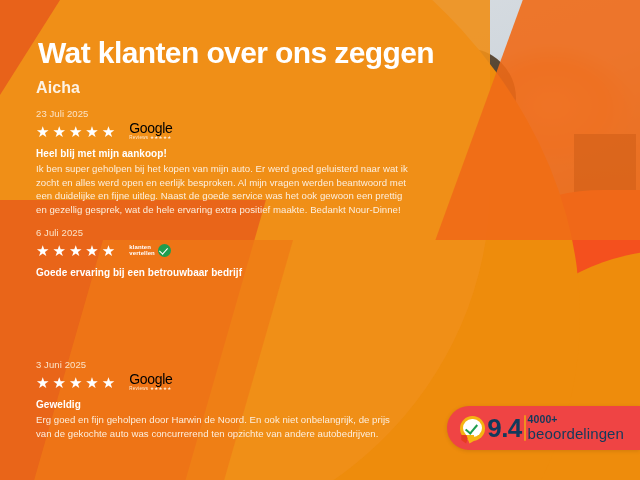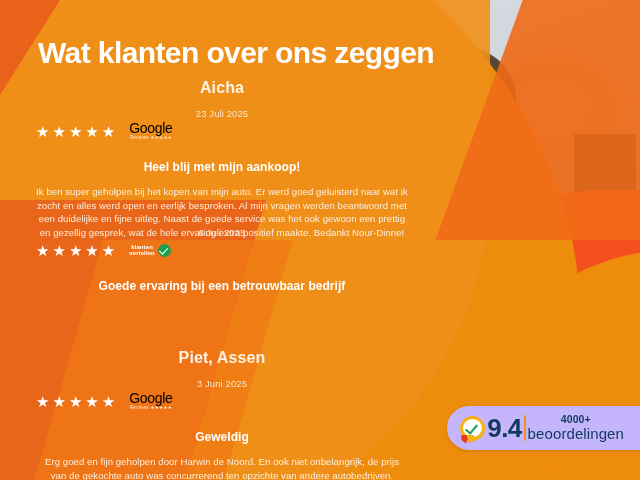--- a/index.html
+++ b/index.html
@@ -7,21 +7,20 @@
   body {
     font-family:"Liberation Sans", sans-serif;
     background:#ee8c0c;
     overflow:hidden;
   }
   .stage {
     position:relative;
     width:640px; height:480px;
     overflow:hidden;
     background:#ee8c0c;
-    text-align:center;
   }
 
   
   .bg-layer { position:absolute; inset:0; overflow:hidden; }
 
   .photo {
     position:absolute;
     right:0; top:0;
     width:340px; height:480px;
     background:
@@ -216,37 +215,37 @@
   }
   .kv-check::after {
     content:""; position:absolute;
     left:3.4px; top:2.6px;
     width:4px; height:7px;
     border:solid #ffffff; border-width:0 1.6px 1.6px 0;
     transform:rotate(42deg);
   }
 
   .rv-title {
-    margin-top:20px;
-    font-size:12px; font-weight:700; color:#ffffff;
+    margin-top:8px;
+    font-size:10px; font-weight:700; color:#ffffff;
     letter-spacing:.05px;
   }
   .rv-body {
-    margin-top:11px;
+    margin-top:3px;
     font-size:9.6px; line-height:1.42; color:#fceedd;
     letter-spacing:.05px;
   }
 
   
   .badge {
     position:absolute;
     right:0; bottom:30px;
     height:44px;
     padding:0 16px 0 13px;
-    background:#c4b5fd;
+    background:#ef4444;
     border-radius:22px 0 0 22px;
     display:flex; align-items:center; gap:2px;
     box-shadow:0 1px 4px rgba(0,0,0,.12);
   }
   .kv-seal {
     width:25px; height:25px; position:relative; flex:0 0 auto;
   }
   .kv-seal .ring {
     position:absolute; inset:0;
     border-radius:50%;
@@ -352,21 +351,20 @@
             <b>klanten</b>
             <i>vertellen</i>
           </div>
           <div class="kv-check"></div>
         </div>
       </div>
       <div class="rv-title">Goede ervaring bij een betrouwbaar bedrijf</div>
     </div>
 
     <div class="review r3">
-      <div class="rv-name">Piet, Assen</div>
       <div class="rv-date">3 Juni 2025</div>
       <div class="rv-row">
         <div class="stars">
           <span>★</span>
           <span>★</span>
           <span>★</span>
           <span>★</span>
           <span>★</span>
         </div>
         <div class="g-logo">

